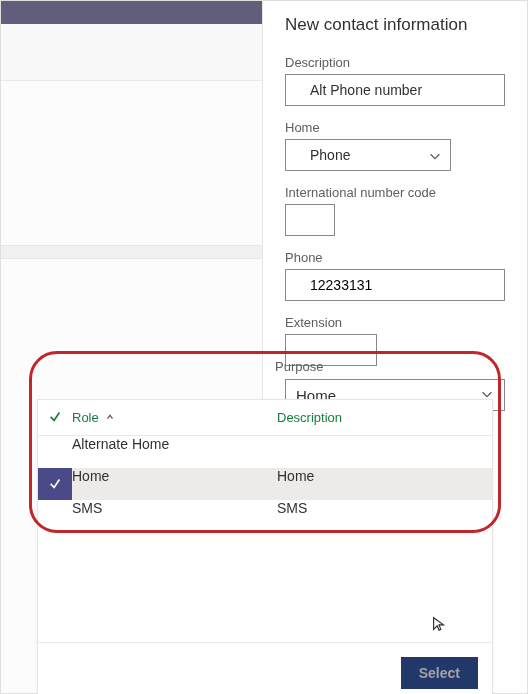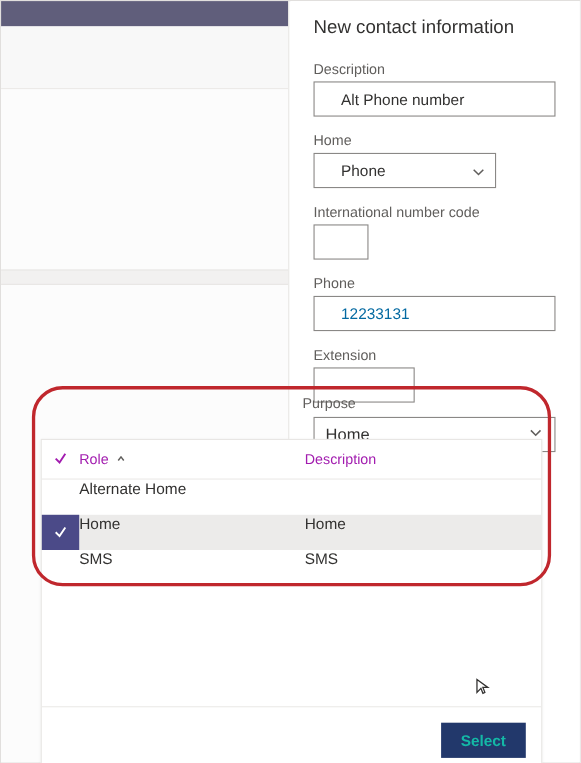--- a/index.html
+++ b/index.html
@@ -14,38 +14,38 @@
   .panel-title { font-size:17px; font-weight:400; margin-bottom:20px; }
   .field { margin-bottom:14px; }
   .field-label { font-size:13px; color:#605e5c; margin-bottom:4px; display:block; }
   .input, .select { height:32px; border:1px solid #8a8886; background:#fff; padding:0 24px; font-size:14px; color:#323130; display:flex; align-items:center; }
   .in-full { width:220px; }
   .in-sm { width:42px; }
   .in-med { width:92px; }
   .select { width:166px; position:relative; }
   .select .chev { position:absolute; right:8px; top:9px; }
   .chev svg { width:14px; height:14px; stroke:#605e5c; stroke-width:1.6; fill:none; }
-  .blue-txt { color:#0369a1; }
+  .blue-txt { color:#000000; }
 
   .purpose { position:absolute; left:12px; top:358px; width:220px; }
   .purpose-dd { position:absolute; left:22px; top:378px; right:22px; }
   .purpose-box { height:32px; border:1px solid #8a8886; background:#fff; padding:0 10px; font-size:15px; display:flex; align-items:center; justify-content:space-between; width:100%; }
 
   .lookup { position:absolute; left:36px; top:398px; width:456px; background:#fff; border:1px solid #e8e6e4; box-shadow:0 1px 3px rgba(0,0,0,.08); z-index:5; }
-  .lookup-head { display:flex; align-items:center; height:36px; border-bottom:1px solid #eceae8; color:#a21caf; font-size:13px; }
+  .lookup-head { display:flex; align-items:center; height:36px; border-bottom:1px solid #eceae8; color:#15803d; font-size:13px; }
   .col-check { width:34px; display:flex; justify-content:center; align-items:center; }
   .col-role { width:205px; display:flex; align-items:center; gap:6px; }
   .col-desc { flex:1; }
   .sort-up svg { width:10px; height:10px; stroke:#605e5c; stroke-width:1.6; fill:none; }
   .lookup-row { display:flex; align-items:flex-start; height:32px; font-size:14px; }
   .lookup-row.sel { background:#ecebea; }
   .lookup-row.sel .col-check { background:#4b4a88; color:#fff; height:100%; }
   .check-icon svg { width:14px; height:14px; stroke:currentColor; stroke-width:2; fill:none; }
   .lookup-foot { height:60px; display:flex; justify-content:flex-end; align-items:center; padding:0 14px; border-top:1px solid #eceae8; }
-  .select-btn { background:#22386b; color:#14b8a6; border:none; height:32px; padding:0 18px; font-size:14px; font-weight:600; cursor:pointer; }
+  .select-btn { background:#22386b; color:#a3a3a3; border:none; height:32px; padding:0 18px; font-size:14px; font-weight:600; cursor:pointer; }
   .lookup-space { height:110px; position:relative; }
   .cursor { position:absolute; right:44px; bottom:6px; }
   .cursor svg { width:18px; height:18px; stroke:#323130; stroke-width:1.3; fill:none; }
 
   .callout { position:absolute; left:28px; top:350px; width:472px; height:182px; border:3px solid #c0272d; border-radius:28px; pointer-events:none; z-index:10; }
 
   .left-block { position:absolute; left:0; top:244px; width:263px; height:14px; background:#f2f1f0; border-top:1px solid #e8e6e4; border-bottom:1px solid #e8e6e4; }
 </style>
 </head>
 <body>

